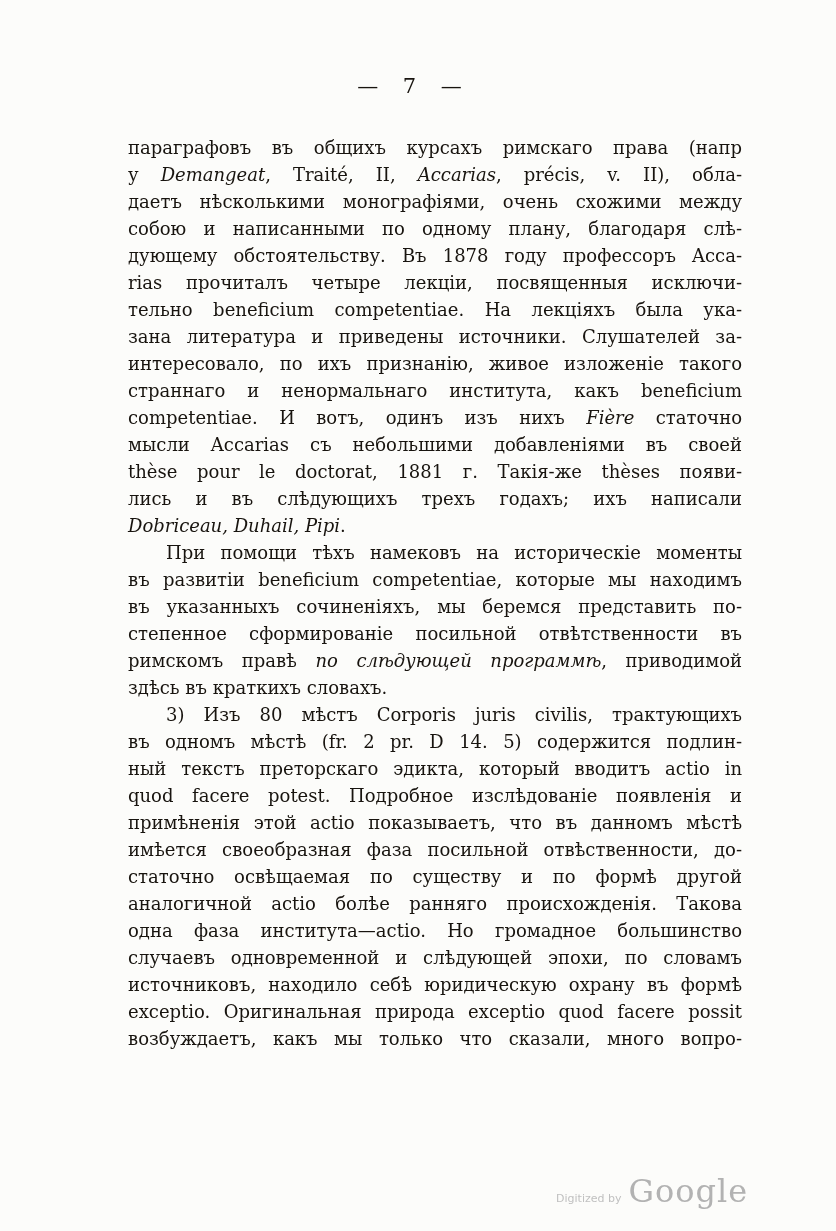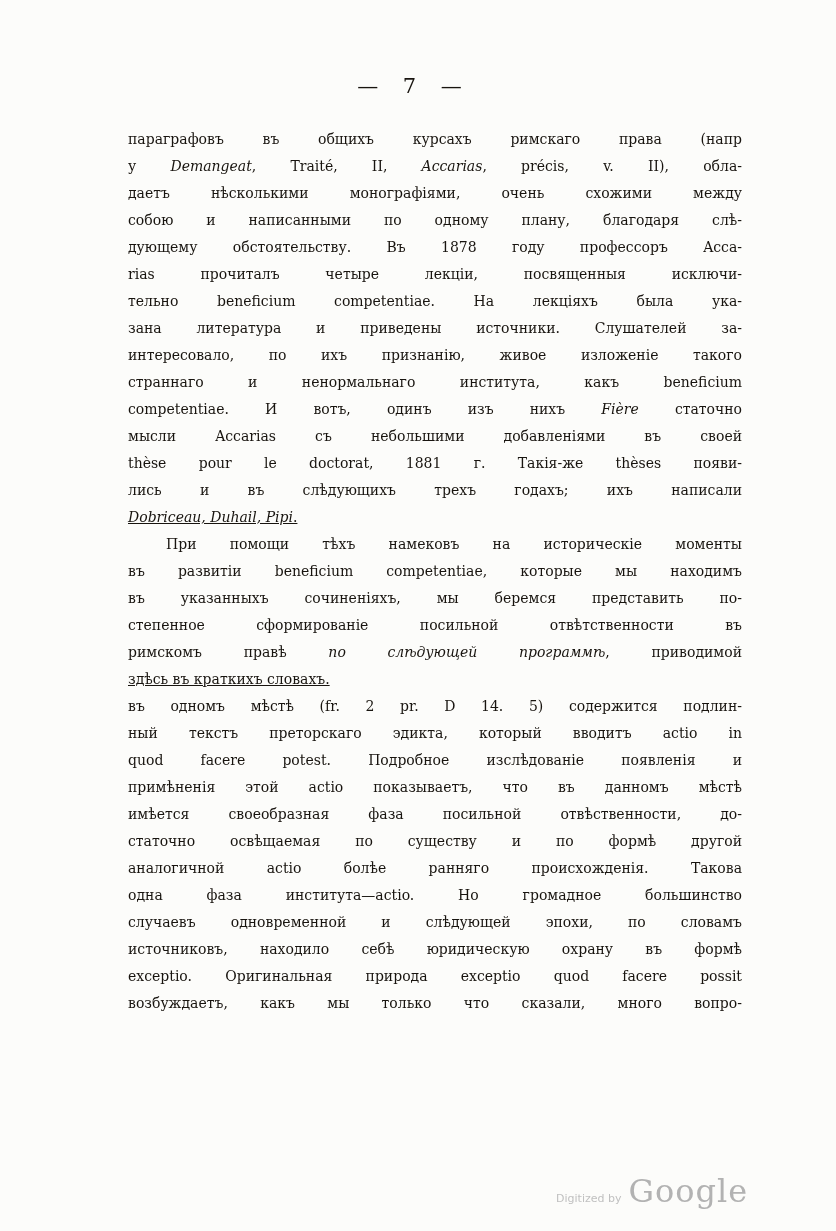--- a/index.html
+++ b/index.html
@@ -21,36 +21,35 @@
     position:absolute;
     top:74px;left:0;right:16px;
     text-align:center;
     font-size:21px;
     word-spacing:16px;
     letter-spacing:1px;
     color:var(--ink);
   }
   .body-text{
     position:absolute;
-    top:126px;left:128px;
+    top:134px;left:128px;
     width:614px;
-    font-size:14px;
+    font-size:18px;
     line-height:27px;
     color:var(--ink);
   }
   .line{
     text-align:justify;
     text-align-last:justify;
     height:27px;
     white-space:normal;
   }
   .line.end{
     text-align:right;
     text-align-last:left;
-    text-decoration:underline;
   }
   .line.indent{
     text-indent:38px;
   }
   .seg.italic{font-style:italic;}
   .watermark{
     position:absolute;
     top:1172px;left:556px;
     display:flex;
     align-items:baseline;
@@ -89,20 +88,21 @@
       <div class="line"><span class="seg">мысли Accarias съ небольшими добавленіями въ своей</span></div>
       <div class="line"><span class="seg">thèse pour le doctorat, 1881 г. Такія-же thèses появи-</span></div>
       <div class="line"><span class="seg">лись и въ слѣдующихъ трехъ годахъ; ихъ написали</span></div>
       <div class="line end"><span class="seg italic">Dobriceau, Duhail, Pipi</span><span class="seg">.</span></div>
       <div class="line indent"><span class="seg">При помощи тѣхъ намековъ на историческіе моменты</span></div>
       <div class="line"><span class="seg">въ развитіи beneficium competentiae, которые мы находимъ</span></div>
       <div class="line"><span class="seg">въ указанныхъ сочиненіяхъ, мы беремся представить по-</span></div>
       <div class="line"><span class="seg">степенное сформированіе посильной отвѣтственности въ</span></div>
       <div class="line"><span class="seg">римскомъ правѣ </span><span class="seg italic">по слѣдующей программѣ</span><span class="seg">, приводимой</span></div>
       <div class="line end"><span class="seg">здѣсь въ краткихъ словахъ.</span></div>
+      <div class="line indent"><span class="seg">3) Изъ 80 мѣстъ Corporis juris civilis, трактующихъ</span></div>
       <div class="line"><span class="seg">въ одномъ мѣстѣ (fr. 2 pr. D 14. 5) содержится подлин-</span></div>
       <div class="line"><span class="seg">ный текстъ преторскаго эдикта, который вводитъ actio in</span></div>
       <div class="line"><span class="seg">quod facere potest. Подробное изслѣдованіе появленія и</span></div>
       <div class="line"><span class="seg">примѣненія этой actio показываетъ, что въ данномъ мѣстѣ</span></div>
       <div class="line"><span class="seg">имѣется своеобразная фаза посильной отвѣственности, до-</span></div>
       <div class="line"><span class="seg">статочно освѣщаемая по существу и по формѣ другой</span></div>
       <div class="line"><span class="seg">аналогичной actio болѣе ранняго происхожденія. Такова</span></div>
       <div class="line"><span class="seg">одна фаза института—actio. Но громадное большинство</span></div>
       <div class="line"><span class="seg">случаевъ одновременной и слѣдующей эпохи, по словамъ</span></div>
       <div class="line"><span class="seg">источниковъ, находило себѣ юридическую охрану въ формѣ</span></div>

